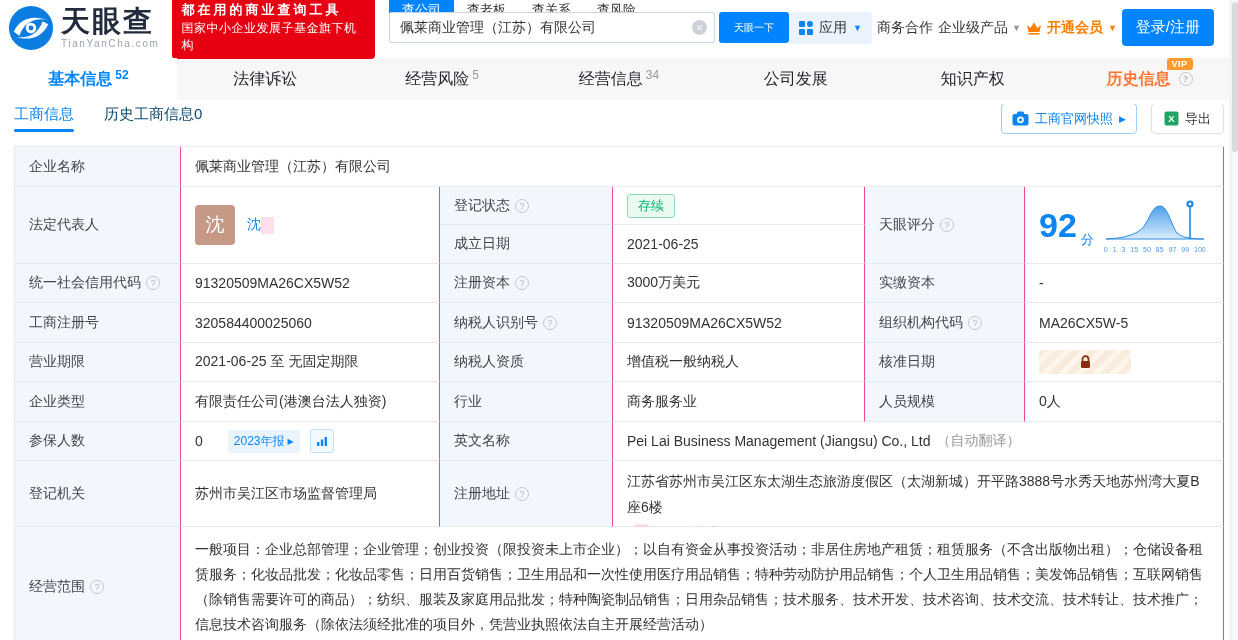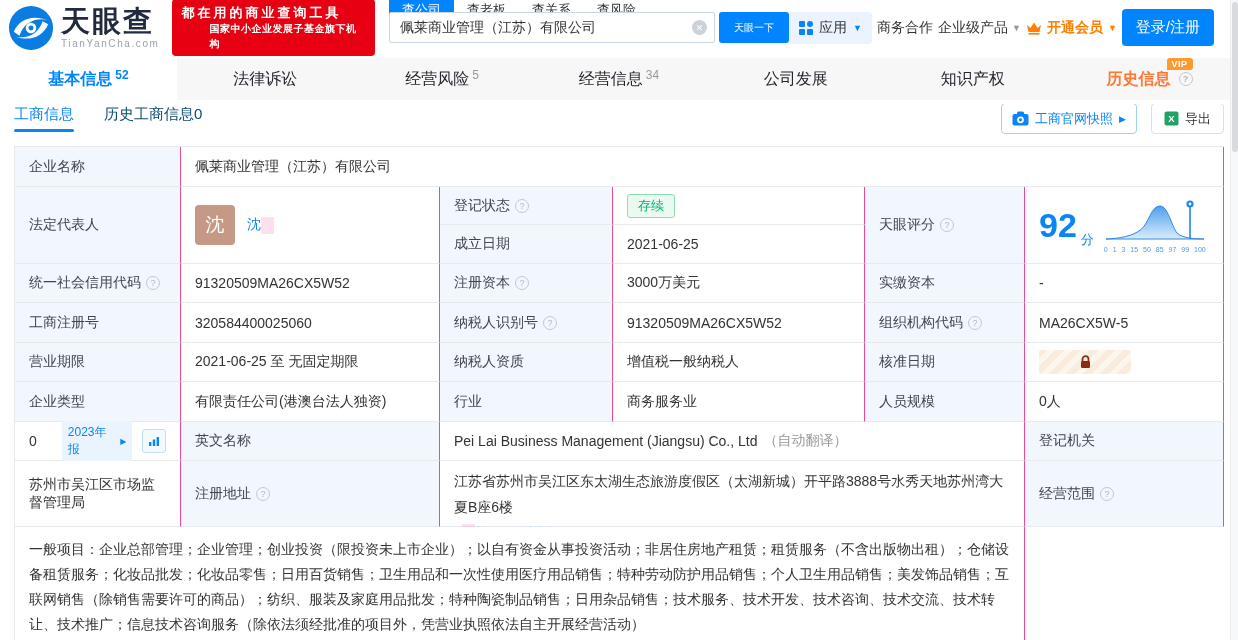--- a/index.html
+++ b/index.html
@@ -8,21 +8,21 @@
   body { position: relative; }
 
   
   .header { height: 55px; display: flex; align-items: center; padding: 0 24px 0 8px; background: #fff; }
   .logo { display: flex; align-items: center; gap: 7px; cursor: pointer; }
   .logo-text { display: flex; flex-direction: column; line-height: 1; }
   .logo-cn { font-size: 29px; font-weight: bold; color: #222b3d; letter-spacing: 2px; }
   .logo-en { font-size: 10px; color: #9aa1ad; letter-spacing: 1.6px; margin-top: 3px; }
   .promo { margin-left: 12px; background: #e60012; color: #fff; border-radius: 4px; padding: 5px 10px; line-height: 1.45; }
   .promo-l1 { font-size: 13px; font-weight: bold; letter-spacing: 3px; }
-  .promo-l2 { font-size: 10px; font-weight: bold; letter-spacing: 0.5px; margin-left: 28px; }
+  .promo-l2 { font-size: 12px; font-weight: normal; letter-spacing: 0.5px; }
   .search-wrap { margin-left: 14px; position: relative; }
   .search-tabs { position: absolute; top: -15px; left: 0; display: flex; }
   .stab-top { font-size: 13px; color: #333; padding: 4px 13px; cursor: pointer; }
   .stab-top.active { background: #0084ff; color: #fff; }
   .search-row { display: flex; align-items: center; }
   .search-box { position: relative; }
   .search-input { width: 326px; height: 31px; border: 1px solid #c8d6e6; outline: none; padding: 0 30px 0 10px; font-size: 14px; color: #333; border-radius: 2px; }
   .clear-icon { position: absolute; right: 8px; top: 8px; width: 15px; height: 15px; border-radius: 50%; background: #ccd2da; color: #fff; font-size: 9px; display: flex; align-items: center; justify-content: center; cursor: pointer; }
   .search-btn { margin-left: 4px; width: 70px; height: 31px; background: #0084ff; color: #fff; border: none; font-size: 10px; border-radius: 3px; cursor: pointer; }
   .header-right { margin-left: auto; display: flex; align-items: center; gap: 5px; font-size: 14px; white-space: nowrap; }
@@ -323,20 +323,21 @@
     </div>
   </div>
 
   <div class="cell lc">企业类型</div>
   <div class="cell vc">有限责任公司(港澳台法人独资)</div>
   <div class="cell lc">行业</div>
   <div class="cell vc">商务服务业</div>
   <div class="cell lc">人员规模</div>
   <div class="cell vc">0人</div>
 
+  <div class="cell lc">参保人数</div>
   <div class="cell vc">
     <span>0</span>
     <span class="report-badge">
       <span>2023年报</span>
       <span style="font-size:8px">▶</span>
     </span>
     <span class="report-icon-btn">
       <svg width="12" height="12" viewBox="0 0 12 12">
         <rect x="1" y="7" width="2.4" height="4" fill="#0b85f5"></rect>
         <rect x="4.8" y="4.5" width="2.4" height="6.5" fill="#0b85f5"></rect>

